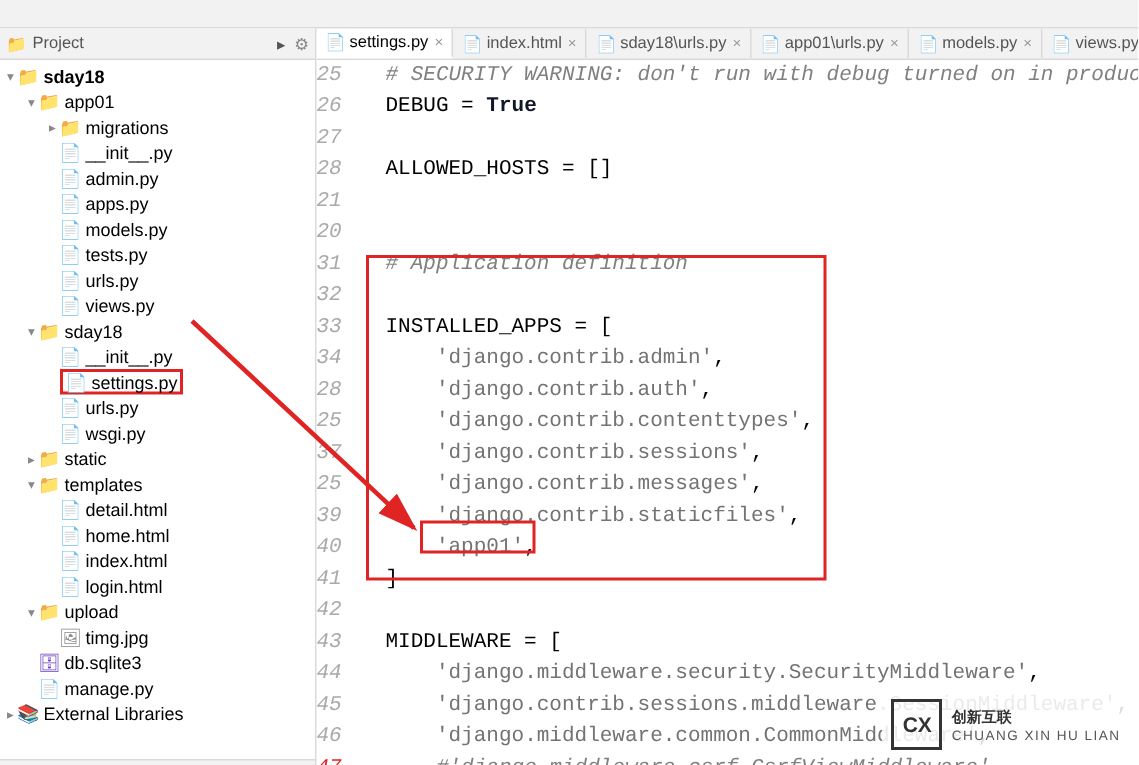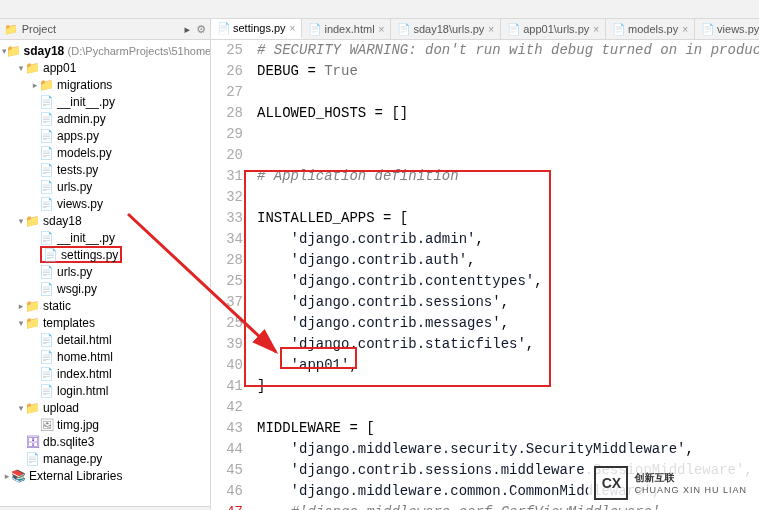--- a/index.html
+++ b/index.html
@@ -125,36 +125,36 @@
     display: flex;
     overflow: hidden;
     font-family: "Consolas", "Courier New", monospace;
     font-size: 14px;
     line-height: 21px;
     position: relative;
   }
   .gutter {
     width: 32px;
     background: #fff;
-    text-align: right;
     color: #aaa;
     padding-right: 6px;
     padding-top: 0;
     flex: 0 0 32px;
+    font-style: italic;
   }
   .code {
     flex: 1;
     padding-left: 8px;
     white-space: pre;
     color: #000;
     position: relative;
   }
-  .kw { color: #737373; font-weight: normal; }
+  .kw { color: #0f172a; font-weight: bold; }
   .com { color: #808080; font-style: italic; }
-  .str { color: #0f172a; }
+  .str { color: #737373; }
   .red-box-big {
     position: absolute;
     left: 244px;
     top: 170px;
     width: 303px;
     height: 213px;
     border: 2px solid #e02424;
     pointer-events: none;
   }
   .red-box-small {
@@ -222,21 +222,21 @@
       <span class="iconbtn">▸</span>
       <span style="width:6px"></span>
       <span style="margin-right:4px;color:#888">⚙</span>
     </div>
 
     <div class="tree">
 
       <div class="tree-row" style="padding-left:2px">
         <span class="arrow">▾</span>
         <span class="ficon folder-open">📁</span>
-        <span class="label-wrap"><b>sday18</b>&nbsp;<span class="gray-text">(D:\PycharmProjects\51home</span></span>
+        <span class="label-wrap"><b>sday18</b>&nbsp;</span>
       </div>
 
       <div class="tree-row" style="padding-left:16px">
         <span class="arrow">▾</span>
         <span class="ficon folder-open">📁</span>
         <span>app01</span>
       </div>
       <div class="tree-row" style="padding-left:30px">
         <span class="arrow">▸</span>
         <span class="ficon folder-open">📁</span>
@@ -383,21 +383,21 @@
           <span>views.py</span>
         </div>
     </div>
 
     <div class="code-area">
       <div class="gutter" id="gutter">
           <div>25</div>
           <div>26</div>
           <div>27</div>
           <div>28</div>
-          <div>29</div>
+          <div>21</div>
           <div>20</div>
           <div>31</div>
           <div>32</div>
           <div>33</div>
           <div>34</div>
           <div>28</div>
           <div>25</div>
           <div>37</div>
           <div>25</div>
           <div>39</div>

